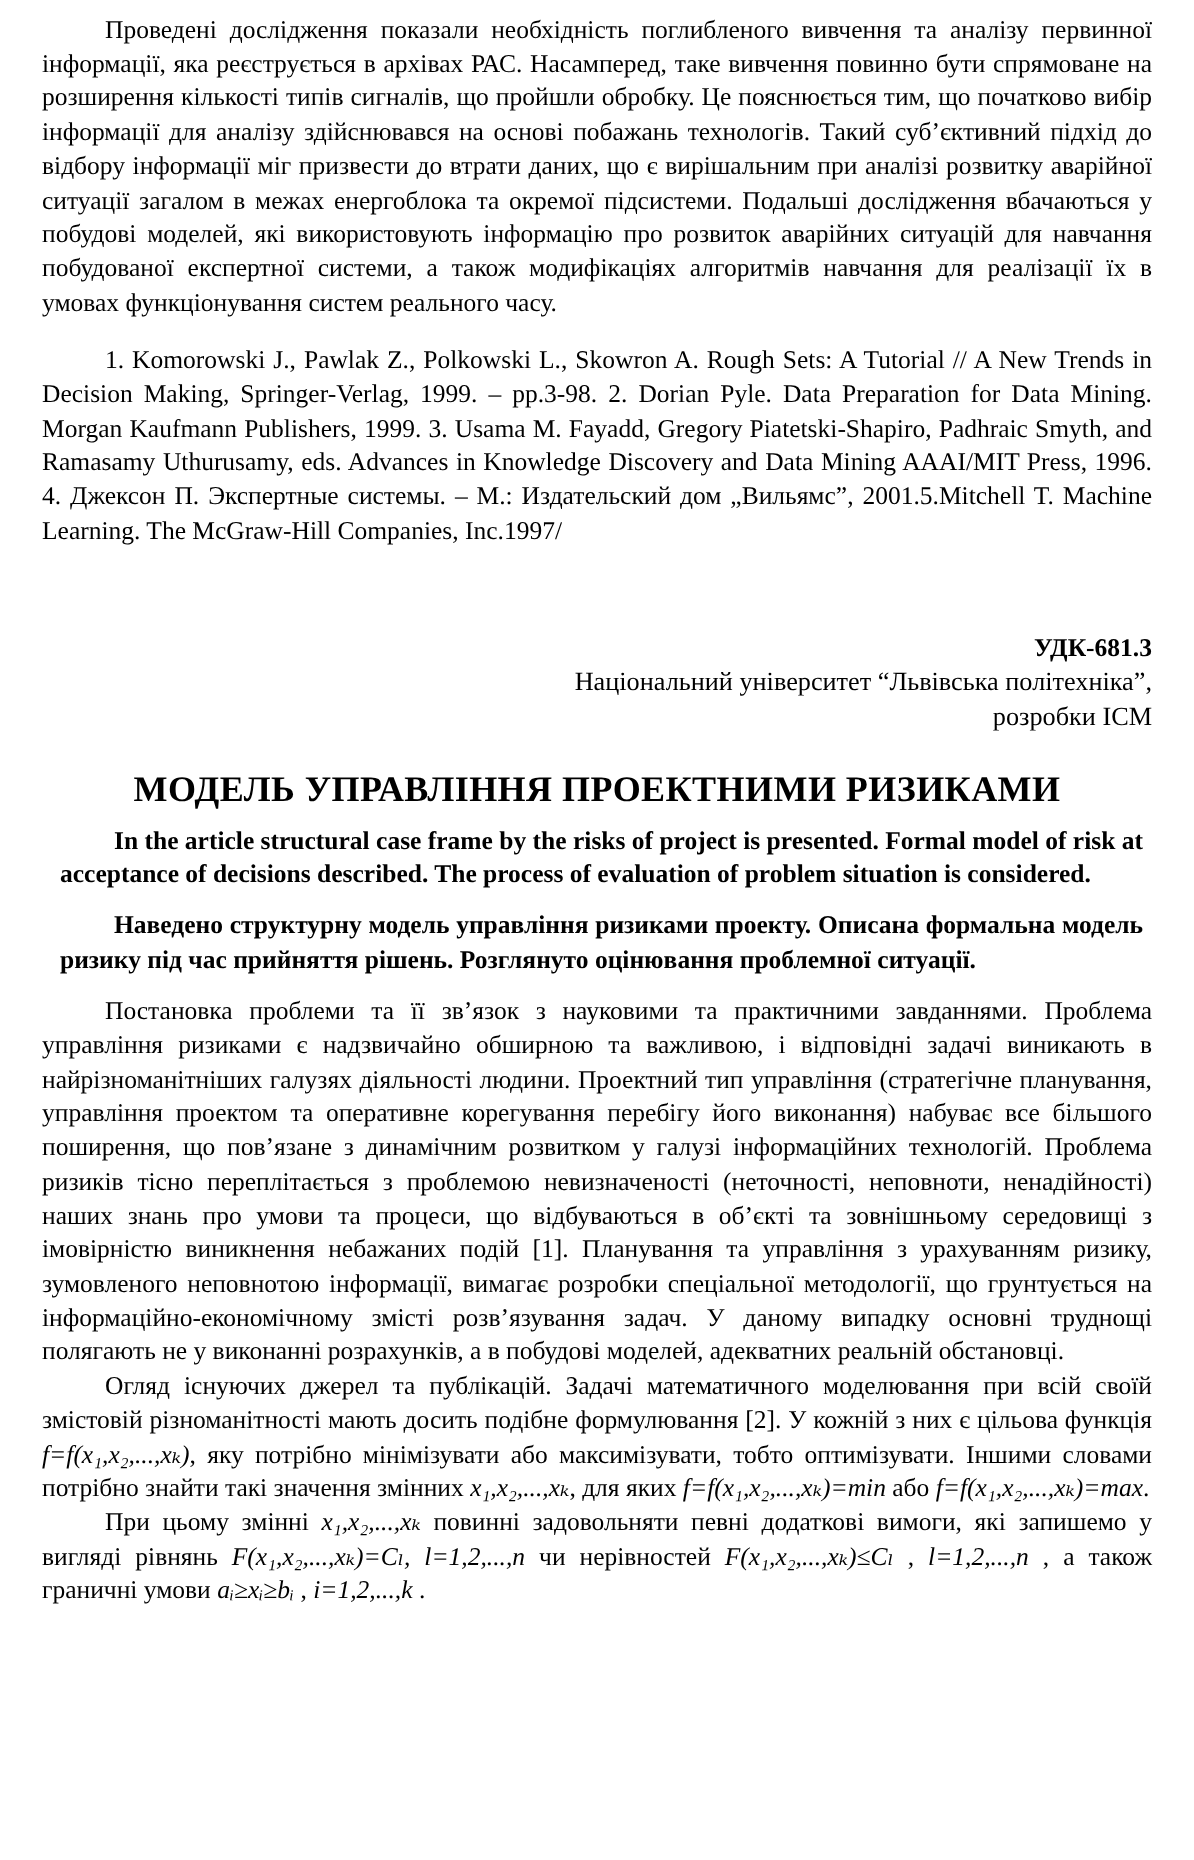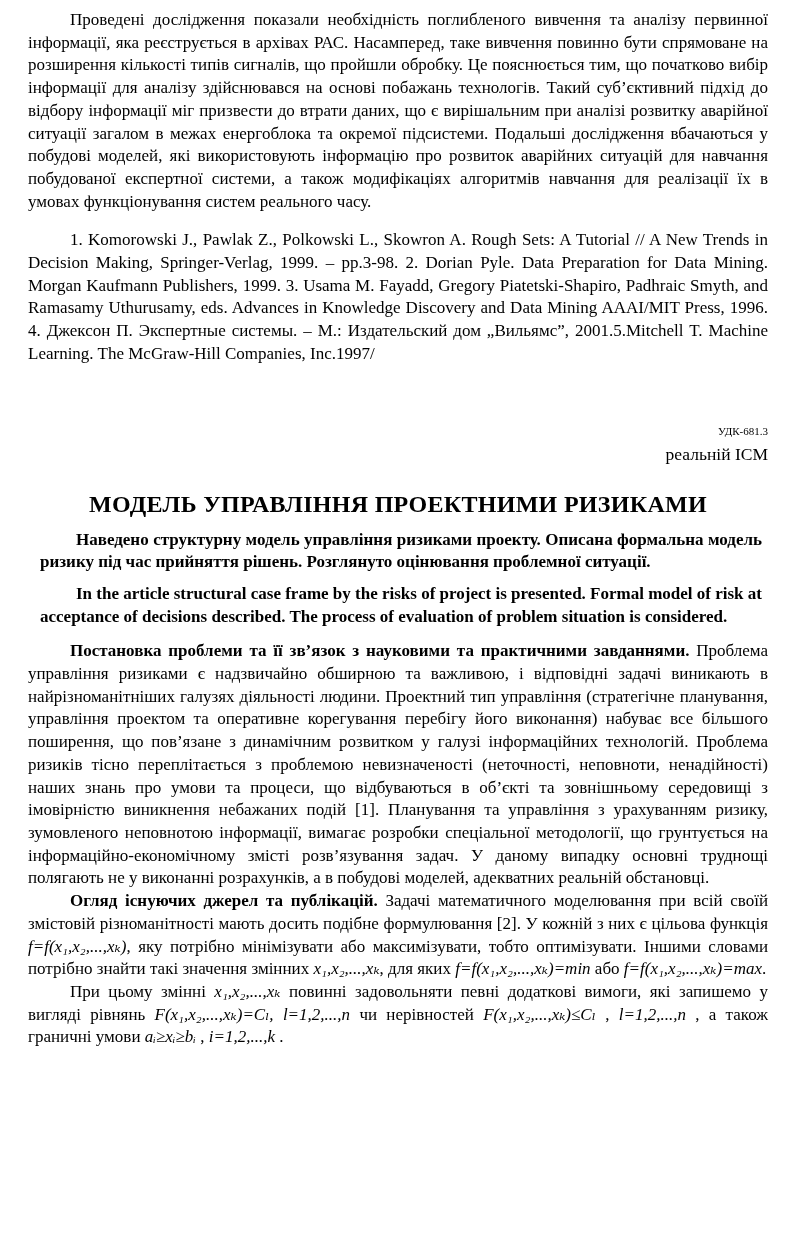--- a/index.html
+++ b/index.html
@@ -27,22 +27,22 @@
   }
   .refs {
     margin-top: 16px;
   }
   .header-block {
     margin-top: 54px;
     text-align: right;
     line-height: 23px;
   }
   .udk {
-    font-weight: 400;
-    font-size: 11px;
+    font-weight: 700;
+    font-size: 17px;
   }
   .author {
     font-weight: 700;
     font-size: 17.5px;
     margin-top: 11px;
   }
   .affil {
     font-size: 17.5px;
   }
   .title {
@@ -62,21 +62,21 @@
     font-weight: 700;
     margin: 11px 6px 0 12px;
     text-indent: 36px;
   }
   .abstract-en {
     margin-top: 9px;
   }
   .body-section {
     margin-top: 12px;
   }
-  .seg-b { font-weight: 700; }
+  .seg-b { font-weight: 400; }
   .seg-i { font-style: italic; margin-top: 12px; }
   .page-number {
     position: absolute;
     left: 0;
     right: 0;
     bottom: 46px;
     text-align: center;
     font-size: 17px;
   }
 </style>
@@ -84,29 +84,30 @@
 <body>
 
 <div class="page">
 
   <p class="para intro">Проведені дослідження показали необхідність поглибленого вивчення та аналізу первинної інформації, яка реєструється в архівах РАС. Насамперед, таке вивчення повинно бути спрямоване на розширення кількості типів сигналів, що пройшли обробку. Це пояснюється тим, що початково вибір інформації для аналізу здійснювався на основі побажань технологів. Такий суб’єктивний підхід до відбору інформації міг призвести до втрати даних, що є вирішальним при аналізі розвитку аварійної ситуації загалом в межах енергоблока та окремої підсистеми. Подальші дослідження вбачаються у побудові моделей, які використовують інформацію про розвиток аварійних ситуацій для навчання побудованої експертної системи, а також модифікаціях алгоритмів навчання для реалізації їх в умовах функціонування систем реального часу.</p>
 
   <p class="para refs">1. Komorowski J., Pawlak Z., Polkowski L., Skowron A. Rough Sets: A Tutorial // A New Trends in Decision Making, Springer-Verlag, 1999. – pp.3-98. 2. Dorian Pyle. Data Preparation for Data Mining. Morgan Kaufmann Publishers, 1999. 3. Usama M. Fayadd, Gregory Piatetski-Shapiro, Padhraic Smyth, and Ramasamy Uthurusamy, eds. Advances in Knowledge Discovery and Data Mining AAAI/MIT Press, 1996. 4. Джексон П. Экспертные системы. – М.: Издательский дом „Вильямс”, 2001.5.Mitchell T. Machine Learning. The McGraw-Hill Companies, Inc.1997/</p>
 
   <div class="header-block">
     <div class="udk">УДК-681.3</div>
-    <div class="affil">реальній ІСМ</div>
+    <div class="affil">Національний університет “Львівська політехніка”,</div>
+    <div class="affil">розробки ІСМ</div>
   </div>
 
   <h1 class="title">МОДЕЛЬ УПРАВЛІННЯ ПРОЕКТНИМИ РИЗИКАМИ</h1>
 
 
+  <p class="para abstract abstract-en">In the article structural case frame by the risks of project is presented. Formal model of risk at acceptance of decisions described. The process of evaluation of problem situation is considered.</p>
+
   <p class="para abstract abstract-ua">Наведено структурну модель управління ризиками проекту. Описана формальна модель ризику під час прийняття рішень. Розглянуто оцінювання проблемної ситуації.</p>
-
-  <p class="para abstract abstract-en">In the article structural case frame by the risks of project is presented. Formal model of risk at acceptance of decisions described. The process of evaluation of problem situation is considered.</p>
 
   <div class="body-section">
     <p class="para body-p"><span class="seg-b">Постановка проблеми та її зв’язок з науковими та практичними завданнями. </span><span>Проблема управління ризиками є надзвичайно обширною та важливою, і відповідні задачі виникають в найрізноманітніших галузях діяльності людини. Проектний тип управління (стратегічне планування, управління проектом та оперативне корегування перебігу його виконання) набуває все більшого поширення, що пов’язане з динамічним розвитком у галузі інформаційних технологій. Проблема ризиків тісно переплітається з проблемою невизначеності (неточності, неповноти, ненадійності) наших знань про умови та процеси, що відбуваються в об’єкті та зовнішньому середовищі з імовірністю виникнення небажаних подій [1]. Планування та управління з урахуванням ризику, зумовленого неповнотою інформації, вимагає розробки спеціальної методології, що грунтується на інформаційно-економічному змісті розв’язування задач. У даному випадку основні труднощі полягають не у виконанні розрахунків, а в побудові моделей, адекватних реальній обстановці.</span></p>
     <p class="para body-p"><span class="seg-b">Огляд існуючих джерел та публікацій. </span><span>Задачі математичного моделювання при всій своїй змістовій різноманітності мають досить подібне формулювання [2]. У кожній з них є цільова функція </span><span class="seg-i">f=f(x₁,x₂,...,xₖ)</span><span>, яку потрібно мінімізувати або максимізувати, тобто оптимізувати. Іншими словами потрібно знайти такі значення змінних </span><span class="seg-i">x₁,x₂,...,xₖ</span><span>, для яких </span><span class="seg-i">f=f(x₁,x₂,...,xₖ)=min</span><span> або </span><span class="seg-i">f=f(x₁,x₂,...,xₖ)=max</span><span>.</span></p>
     <p class="para body-p"><span>При цьому змінні </span><span class="seg-i">x₁,x₂,...,xₖ</span><span> повинні задовольняти певні додаткові вимоги, які запишемо у вигляді рівнянь </span><span class="seg-i">F(x₁,x₂,...,xₖ)=Cₗ, l=1,2,...,n</span><span> чи нерівностей </span><span class="seg-i">F(x₁,x₂,...,xₖ)≤Cₗ</span><span> , </span><span class="seg-i">l=1,2,...,n</span><span> , а також граничні умови </span><span class="seg-i">aᵢ≥xᵢ≥bᵢ</span><span> , </span><span class="seg-i">i=1,2,...,k</span><span> .</span></p>
   </div>
 
 
 </div>
 

